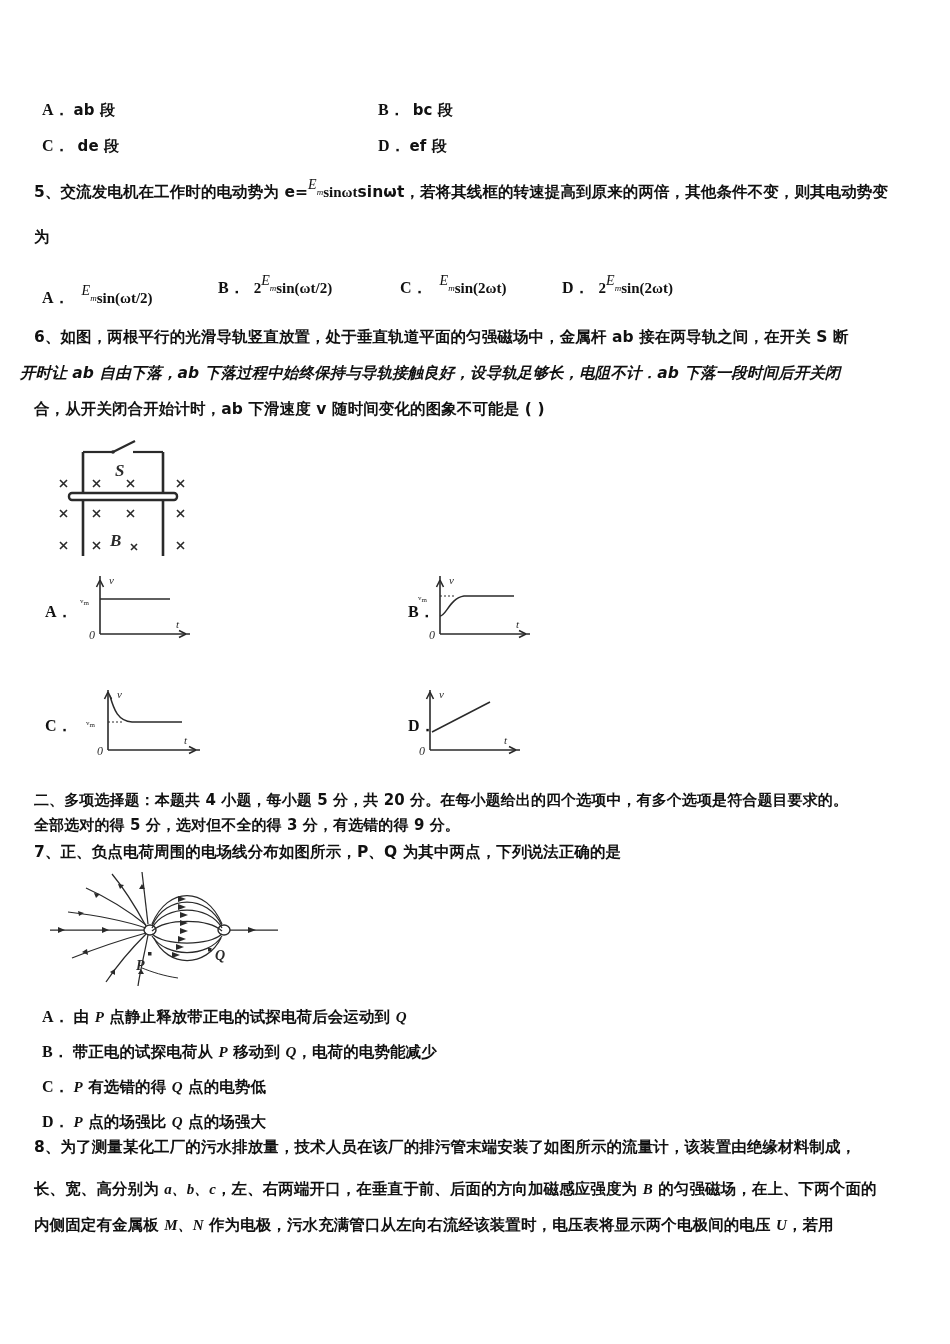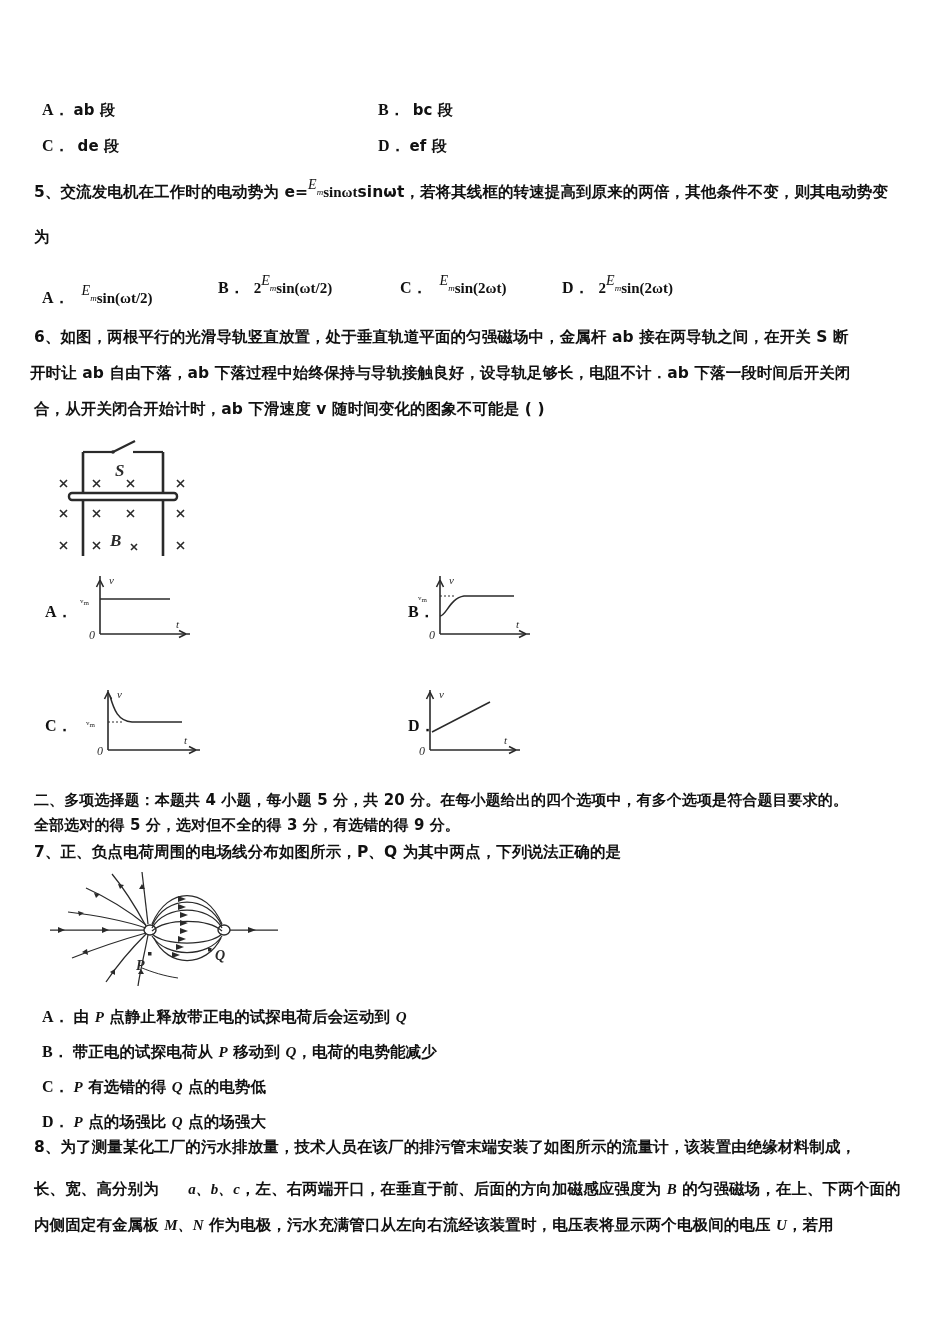--- a/index.html
+++ b/index.html
@@ -69,21 +69,21 @@
   <div class="blk" style="left:400px;top:278px;white-space:nowrap;">
     <span class="opt-letter">C．</span>
     <span class="serif-b" style="font-size:15px;margin-left:8px;"></span><span class="sup-em"><span>E</span><sub>m</sub></span><span class="serif-b" style="font-size:15px;">sin(2ωt)</span>
   </div>
   <div class="blk" style="left:562px;top:278px;white-space:nowrap;">
     <span class="opt-letter">D．</span>
     <span class="serif-b" style="font-size:15px;margin-left:5px;">2</span><span class="sup-em"><span>E</span><sub>m</sub></span><span class="serif-b" style="font-size:15px;">sin(2ωt)</span>
   </div>
 
   <div class="blk cn qtext" style="left:34px;top:330px;">6、如图，两根平行的光滑导轨竖直放置，处于垂直轨道平面的匀强磁场中，金属杆 ab 接在两导轨之间，在开关 S 断</div>
-  <div class="blk cn qtext" style="left:30px;top:366px;">开时让 ab 自由下落，ab 下落过程中始终保持与导轨接触良好，设导轨足够长，电阻不计．ab 下落一段时间后开关闭</div>
+  <div class="blk cn qtext" style="left:20px;top:366px;font-style:italic;">开时让 ab 自由下落，ab 下落过程中始终保持与导轨接触良好，设导轨足够长，电阻不计．ab 下落一段时间后开关闭</div>
   <div class="blk cn qtext" style="left:34px;top:402px;">合，从开关闭合开始计时，ab 下滑速度 v 随时间变化的图象不可能是 ( )</div>
 
   <div class="fig" style="left:55px;top:438px;">
     <svg width="180" height="130" viewBox="0 0 180 130">
 
       <path class="ln" d="M28,14 L28,118" stroke-width="2.6"></path>
       <path class="ln" d="M108,14 L108,118" stroke-width="2.6"></path>
 
       <path class="ln" d="M28,14 L58,14" stroke-width="2.2"></path>
       <path class="ln" d="M78,14 L108,14" stroke-width="2.2"></path>
@@ -250,19 +250,19 @@
   </div>
   <div class="blk" style="left:42px;top:1077px;white-space:nowrap;">
     <span class="opt-letter">C．</span><span class="cn qtext" style="margin-left:4px;"></span><span class="ital" style="font-size:15px;">P</span><span class="cn qtext"> 有选错的得 </span><span class="ital" style="font-size:15px;">Q</span><span class="cn qtext"> 点的电势低</span>
   </div>
   <div class="blk" style="left:42px;top:1112px;white-space:nowrap;">
     <span class="opt-letter">D．</span><span class="cn qtext" style="margin-left:4px;"></span><span class="ital" style="font-size:15px;">P</span><span class="cn qtext"> 点的场强比 </span><span class="ital" style="font-size:15px;">Q</span><span class="cn qtext"> 点的场强大</span>
   </div>
 
   <div class="blk cn qtext" style="left:34px;top:1140px;">8、为了测量某化工厂的污水排放量，技术人员在该厂的排污管末端安装了如图所示的流量计，该装置由绝缘材料制成，</div>
   <div class="blk" style="left:34px;top:1180px;white-space:nowrap;">
-    <span class="cn qtext">长、宽、高分别为 </span><span class="ital" style="font-size:15px;margin-left:24px;">a、b、c</span><span class="cn qtext">，左、右两端开口，在垂直于前、后面的方向加磁感应强度为 </span><span class="ital" style="font-size:15px;">B</span><span class="cn qtext"> 的匀强磁场，在上、下两个面的</span>
+    <span class="cn qtext">长、宽、高分别为 </span><span class="ital" style="font-size:15px;">a、b、c</span><span class="cn qtext">，左、右两端开口，在垂直于前、后面的方向加磁感应强度为 </span><span class="ital" style="font-size:15px;">B</span><span class="cn qtext"> 的匀强磁场，在上、下两个面的</span>
   </div>
   <div class="blk" style="left:34px;top:1216px;white-space:nowrap;">
     <span class="cn qtext">内侧固定有金属板 </span><span class="ital" style="font-size:15px;">M、N</span><span class="cn qtext"> 作为电极，污水充满管口从左向右流经该装置时，电压表将显示两个电极间的电压 </span><span class="ital" style="font-size:15px;">U</span><span class="cn qtext">，若用</span>
   </div>
 
 </div>
 
 </body></html>

